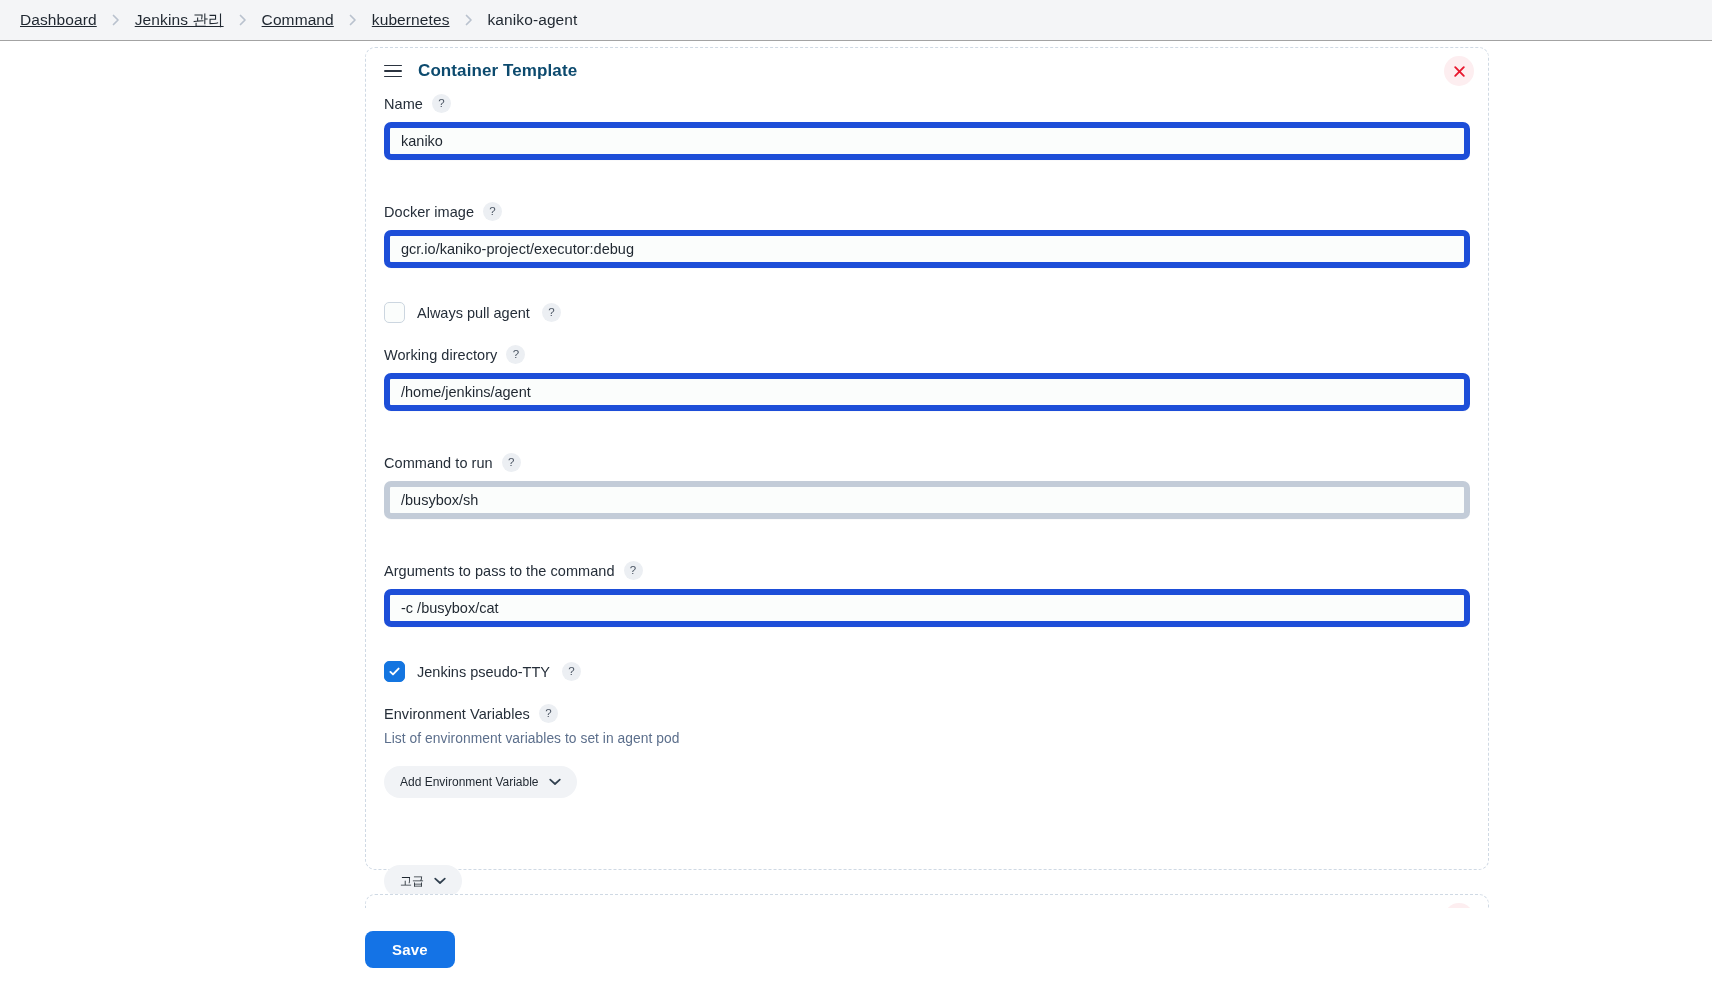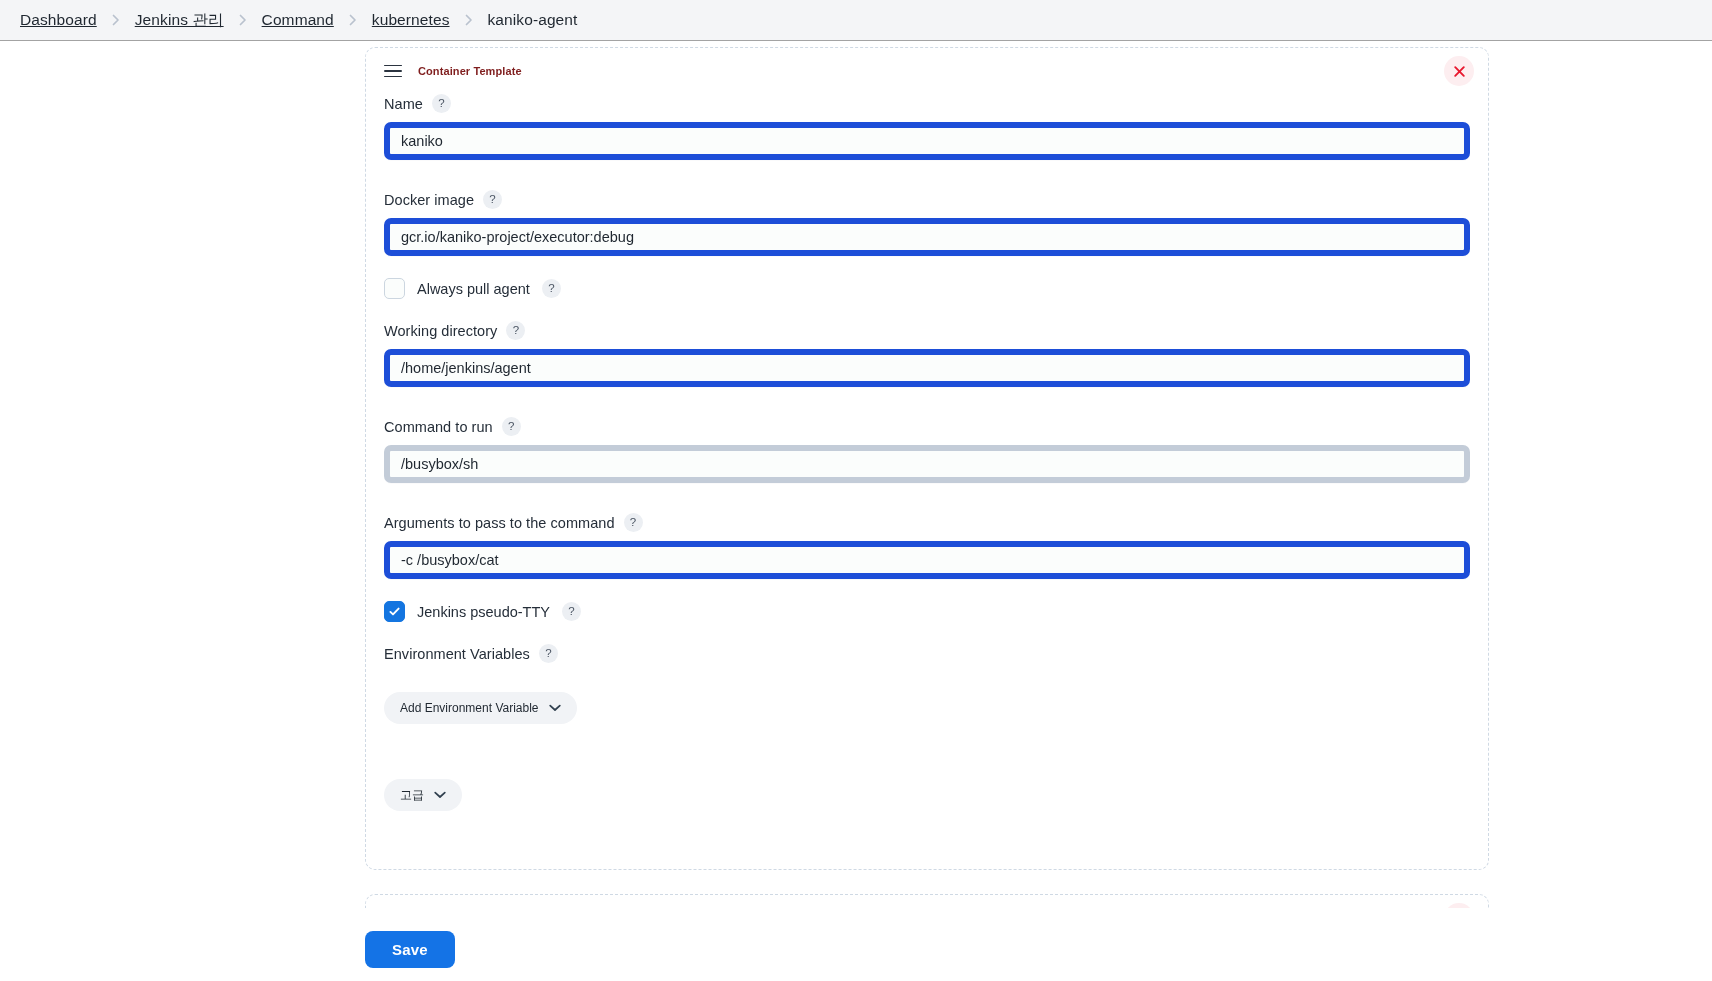--- a/index.html
+++ b/index.html
@@ -82,23 +82,23 @@
     display: block;
     height: 1.6px;
     background: #2b3440;
     border-radius: 2px;
   }
   .drag-handle span:nth-child(1) { width: 18px; }
   .drag-handle span:nth-child(2) { width: 18px; }
   .drag-handle span:nth-child(3) { width: 18px; }
 
   .panel-title {
-    font-size: 11px;
+    font-size: 17px;
     font-weight: bold;
-    color: #7f1d1d;
+    color: #0c4a6e;
     letter-spacing: 0.1px;
   }
   .delete-btn {
     position: absolute;
     right: 14px;
     top: 8px;
     width: 30px; height: 30px;
     border-radius: 50%;
     background: #fdeef0;
     border: none;
@@ -106,21 +106,21 @@
     align-items: center;
     justify-content: center;
     cursor: pointer;
     padding: 0;
   }
   .delete-btn svg { display: block; }
 
   
   .panel-body { padding: 0 18px; }
 
-  .field { margin-bottom: 0; }
+  .field { margin-bottom: 12px; }
   .field-label-row {
     display: flex;
     align-items: center;
     gap: 9px;
     margin-bottom: 9px;
   }
   .field-label {
     font-size: 14.5px;
     color: #252e39;
     letter-spacing: 0.05px;
@@ -369,20 +369,21 @@
       </div>
 
       <div class="gap-md"></div>
 
       
       <div class="field">
         <div class="field-label-row">
           <span class="field-label">Environment Variables</span>
           <button class="help-btn">?</button>
         </div>
+        <div class="help-text">List of environment variables to set in agent pod</div>
         <div style="height:20px"></div>
         <button class="pill-btn">
           <span>Add Environment Variable</span>
           <span>
             <svg width="12" height="8" viewBox="0 0 12 8">
                 <path d="M1.2 1.6 L6 6 L10.8 1.6" fill="none" stroke="#31404f" stroke-width="1.7" stroke-linecap="round" stroke-linejoin="round"></path>
               </svg>
           </span>
         </button>
       </div>

